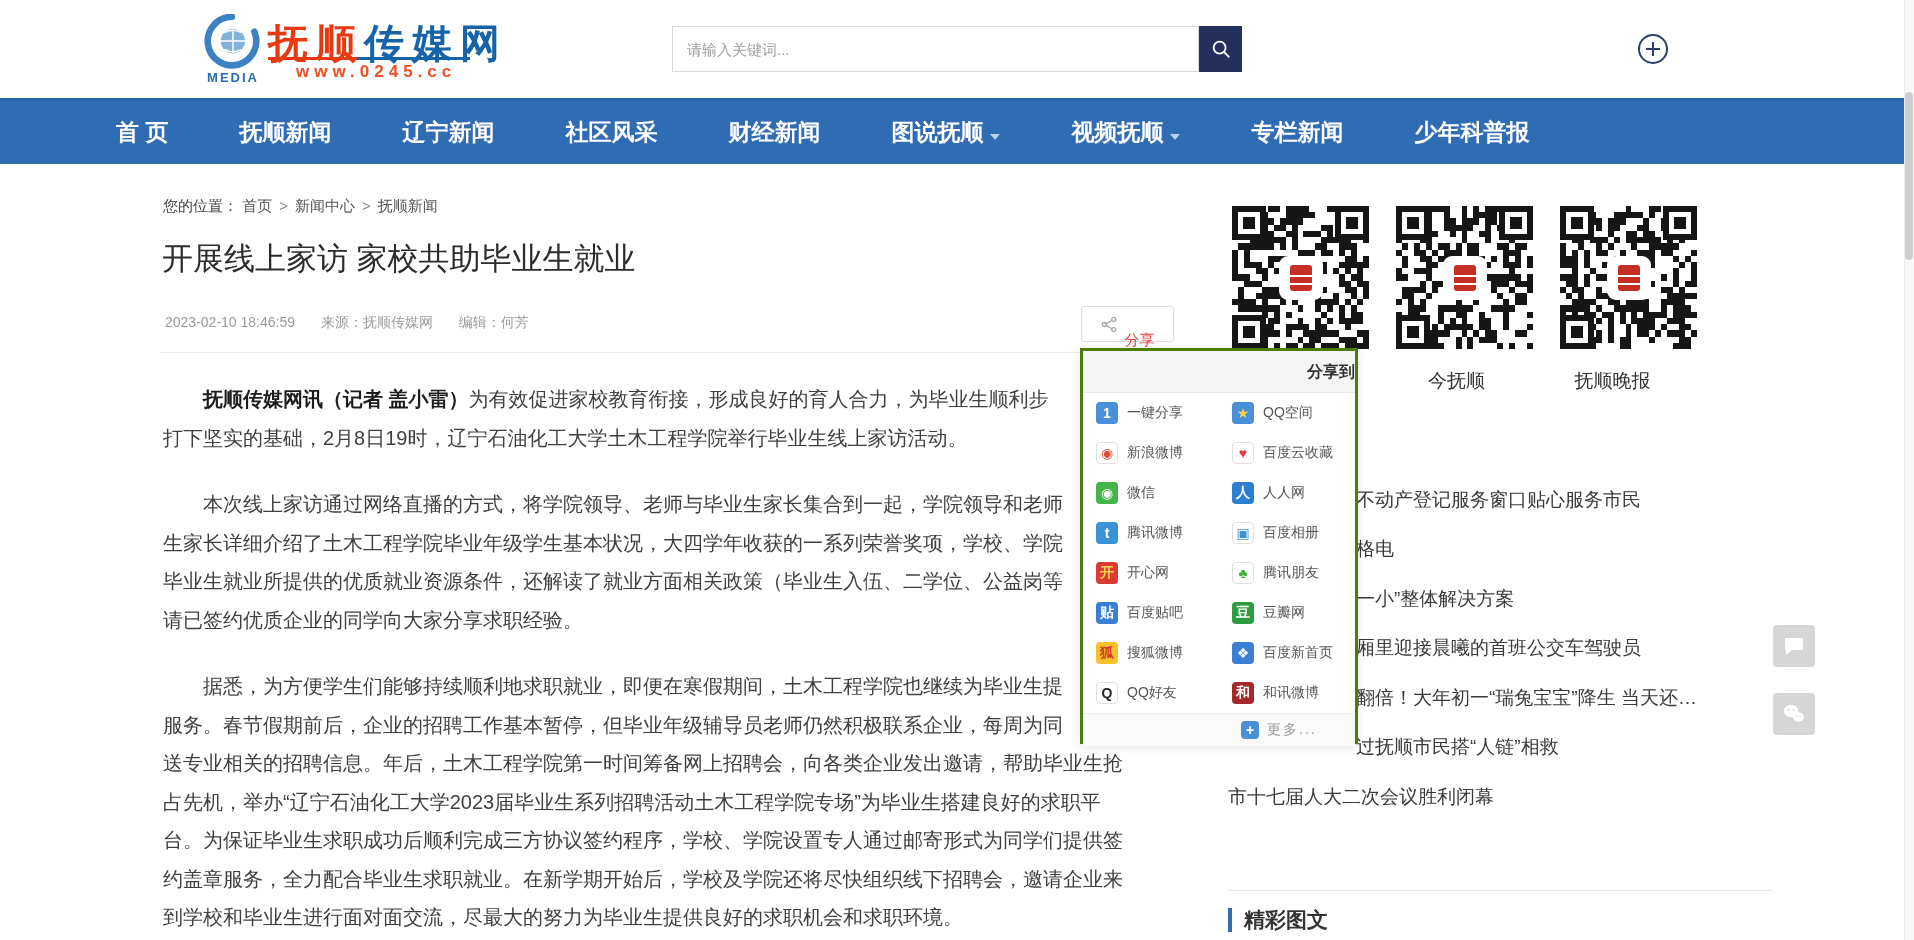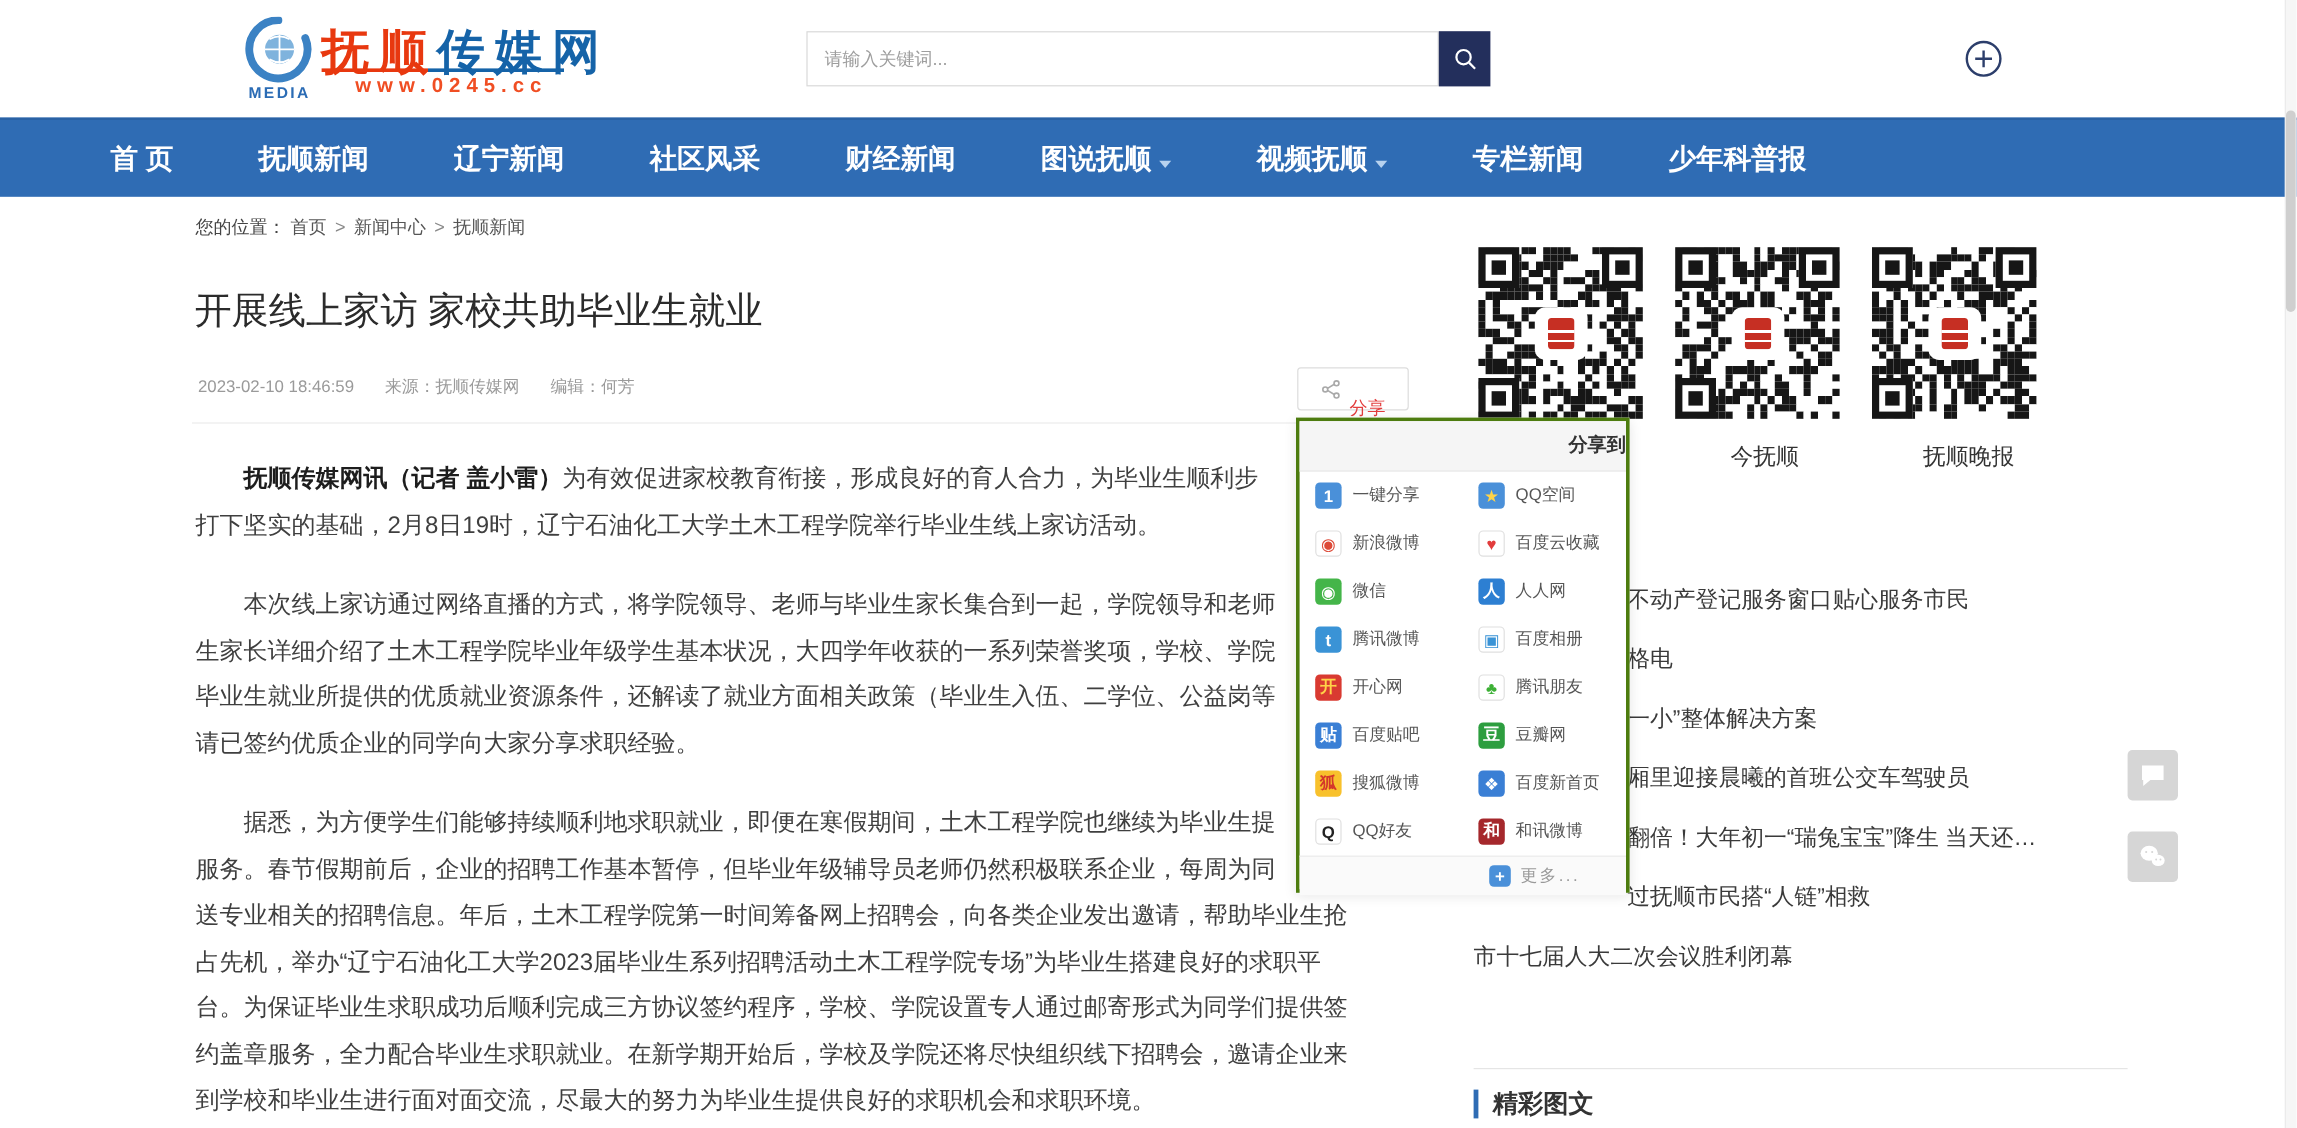--- a/index.html
+++ b/index.html
@@ -26,27 +26,27 @@
     border:1px solid #d9d9d9; background:#fff; }
   .search input { width:100%; height:100%; border:none; outline:none; padding-left:14px;
     font-size:15px; color:#555; font-family:inherit; background:transparent; }
   .search input::placeholder { color:#9e9e9e; }
   .search-btn { position:absolute; left:1199px; top:26px; width:43px; height:46px;
     background:#232f5c; border:none; cursor:pointer; display:flex; align-items:center; justify-content:center; }
   .add-btn { position:absolute; left:1637px; top:33px; width:32px; height:32px; cursor:pointer; }
   
   .nav { position:absolute; left:0; top:98px; width:100%; height:66px; background:var(--nav-blue);
     border-top:2px solid #2a62a5; }
-  .nav-inner { display:flex; align-items:center; height:100%; padding-left:92px; gap:71px; }
+  .nav-inner { display:flex; align-items:center; height:100%; padding-left:116px; gap:71px; }
   .nav-item { color:#fff; font-size:23px; font-weight:700; white-space:nowrap; cursor:pointer;
     display:flex; align-items:center; }
   .caret { width:0; height:0; border-left:5px solid transparent; border-right:5px solid transparent;
     border-top:6px solid #b7d2ef; margin-left:7px; margin-top:10px; }
   
-  .breadcrumb { position:absolute; left:163px; top:180px; font-size:15px; color:#444; }
+  .breadcrumb { position:absolute; left:163px; top:197px; font-size:15px; color:#444; }
   .breadcrumb .bc-link { color:#555; cursor:pointer; }
   .breadcrumb .bc-sep { color:#888; margin:0 7px; }
   .art-title { position:absolute; left:162px; top:238px; font-size:31px; font-weight:500; color:#2b2b2b; }
   .art-meta { position:absolute; left:165px; top:314px; font-size:14px; color:#9a9a9a; }
   .art-meta span { margin-right:22px; }
   .title-divider { position:absolute; left:160px; top:352px; width:996px; height:1px; background:#ececec; }
   .share-btn { position:absolute; left:1081px; top:306px; width:93px; height:36px; background:#fff;
     border:1px solid #ddd; border-radius:3px; display:flex; align-items:center; justify-content:center;
     gap:7px; cursor:pointer; }
   .share-btn .share-txt { font-size:15px; color:var(--share-red);margin-top:32px; }
@@ -76,21 +76,21 @@
   .qr-grid { position:absolute; left:4px; top:6px; right:4px; bottom:8px; display:grid;
     grid-template-columns:repeat(23,1fr); grid-template-rows:repeat(23,1fr); }
   .qr-cell { background:#fff; } .qr-cell.on { background:#161616; }
   .fp { position:absolute; width:34px; height:34px; border:6px solid #161616; background:#fff; }
   .fp::after { content:""; position:absolute; left:5px; top:5px; width:12px; height:12px; background:#161616; }
   .fp.tl { left:4px; top:6px; } .fp.tr { right:4px; top:6px; } .fp.bl { left:4px; bottom:8px; }
   .qr-badge { position:absolute; left:50%; top:50%; width:40px; height:40px; margin:-21px 0 0 -20px;
     background:#fff; border-radius:7px; box-shadow:0 0 0 2px #fff; display:flex; align-items:center; justify-content:center; }
   .qr-seal { width:22px; height:26px; background:#c62f23; border-radius:3px;
     background-image:linear-gradient(#c62f23 40%, #fff 40%, #fff 48%, #c62f23 48%, #c62f23 70%, #fff 70%, #fff 78%, #c62f23 78%); }
-  .qr-labels { position:absolute; left:1228px; top:368px; display:flex; gap:25px; }
+  .qr-labels { position:absolute; left:1228px; top:368px; display:flex; gap:11px; }
   .qr-label { width:145px; text-align:center; font-size:19px; color:#333; }
   .news-list { position:absolute; left:1228px; top:475px; width:545px; }
   .news-item { height:49.5px; display:flex; align-items:center; font-size:19px; color:#3a3a3a;
     white-space:nowrap; overflow:hidden; cursor:pointer; }
   .news-item.occluded { padding-left:128px; }
   .side-divider { position:absolute; left:1228px; top:890px; width:545px; height:1px; background:#e5e5e5; }
   .side-sec { position:absolute; left:1228px; top:906px; display:flex; align-items:center; }
   .side-sec .sec-bar { width:4px; height:24px; background:var(--nav-blue); margin-right:12px; }
   .side-sec .sec-title { font-size:21px; font-weight:600; color:#333; }
   

